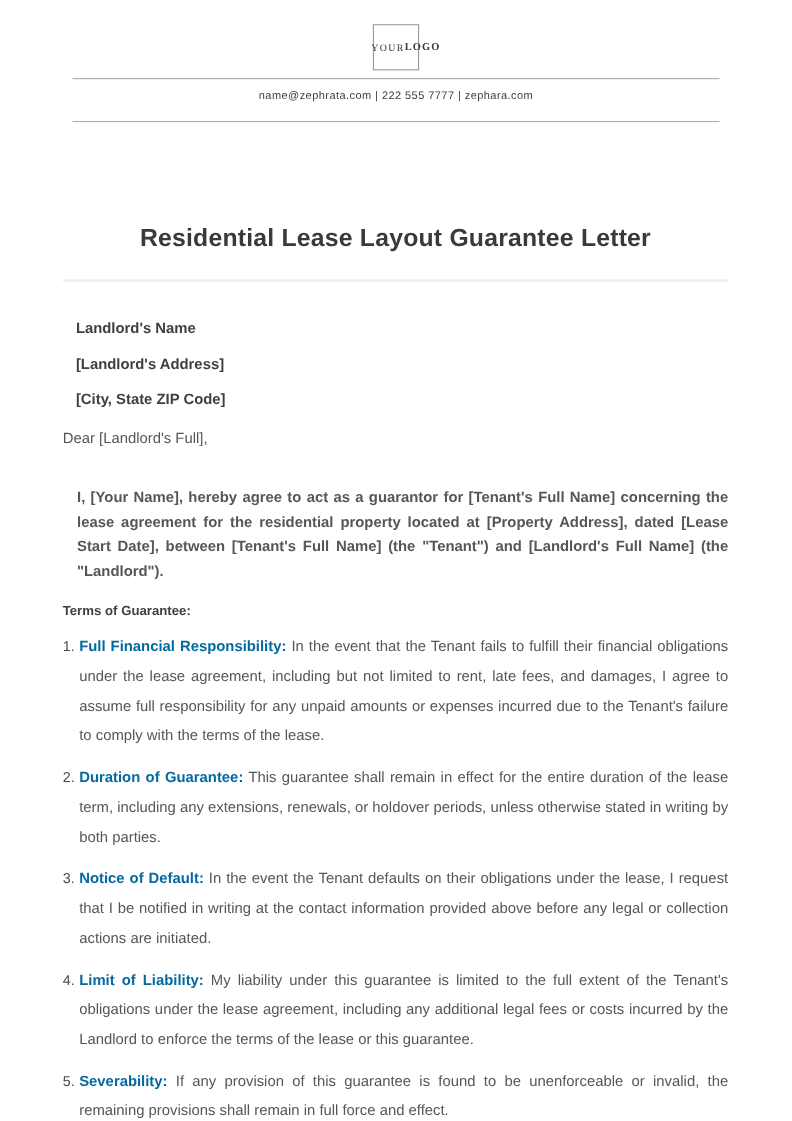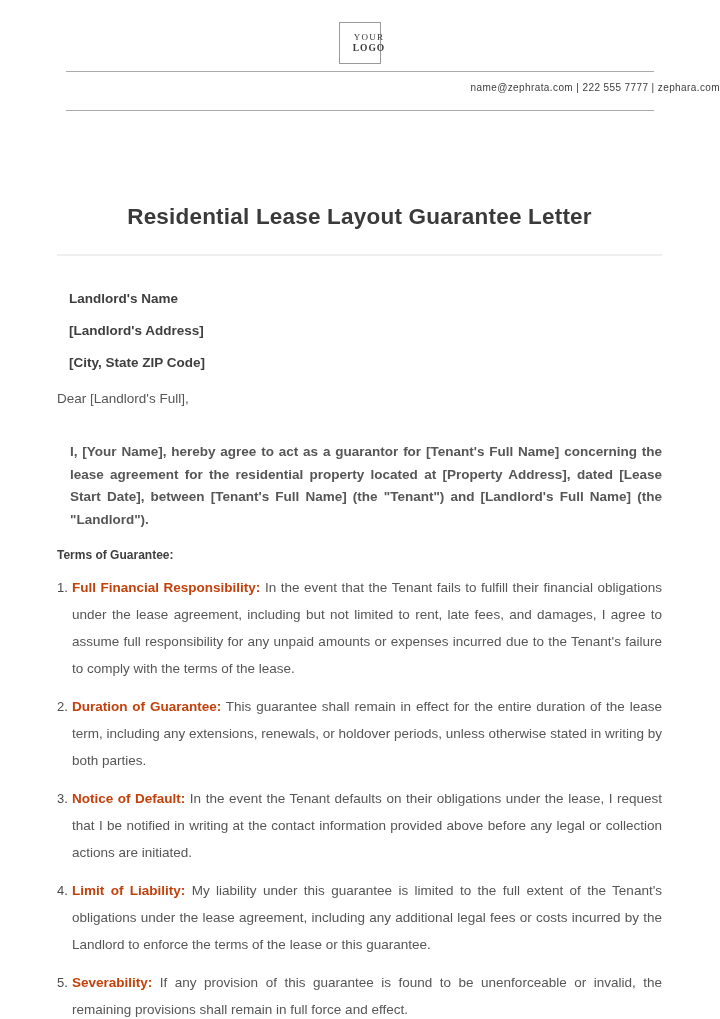--- a/index.html
+++ b/index.html
@@ -11,21 +11,21 @@
     background: #ffffff;
     overflow: hidden;
     font-family: "Liberation Sans", sans-serif;
     -webkit-font-smoothing: antialiased;
   }
 
   
   .letterhead { text-align: center; padding-top: 22px; }
   .logo-box {
     display: inline-flex;
-    flex-direction: column;
+    flex-direction: row;
     align-items: center;
     justify-content: center;
     width: 42px; height: 42px;
     border: 1px solid #9a9a9a;
     box-sizing: border-box;
     font-family: "Liberation Serif", serif;
     color: #3b3b3b;
     line-height: 1.15;
     padding-left: 18px;
   }
@@ -43,21 +43,20 @@
     border: 0;
     border-top: 1px solid #ababab;
     margin: 7px 66px 0 66px;
   }
   .contact-line {
     font-size: 10px;
     color: #3d3d3d;
     letter-spacing: 0.4px;
     padding: 9px 0 9px 0;
     line-height: 13px;
-    text-align: right;
   }
 
   
   .doc-main { padding: 0 58px 0 57px; color: #565656; font-size: 13.5px; }
   .doc-title {
     margin: 92px 0 15px 0;
     text-align: center;
     font-size: 22.5px;
     font-weight: 700;
     letter-spacing: 0.2px;
@@ -110,21 +109,21 @@
     line-height: 27px;
     font-size: 13px;
   }
   .term-text {
     flex: 1;
     margin: 0;
     line-height: 27px;
     text-align: justify;
     color: #565656;
   }
-  .term-label { font-weight: 700; color: #c2410c; }
+  .term-label { font-weight: 700; color: #0369a1; }
 </style>
 </head>
 <body>
 
 <div class="page">
 
   <div class="letterhead">
     <div class="logo-box">
       <span class="logo-your">YOUR</span>
       <span class="logo-logo">LOGO</span>

